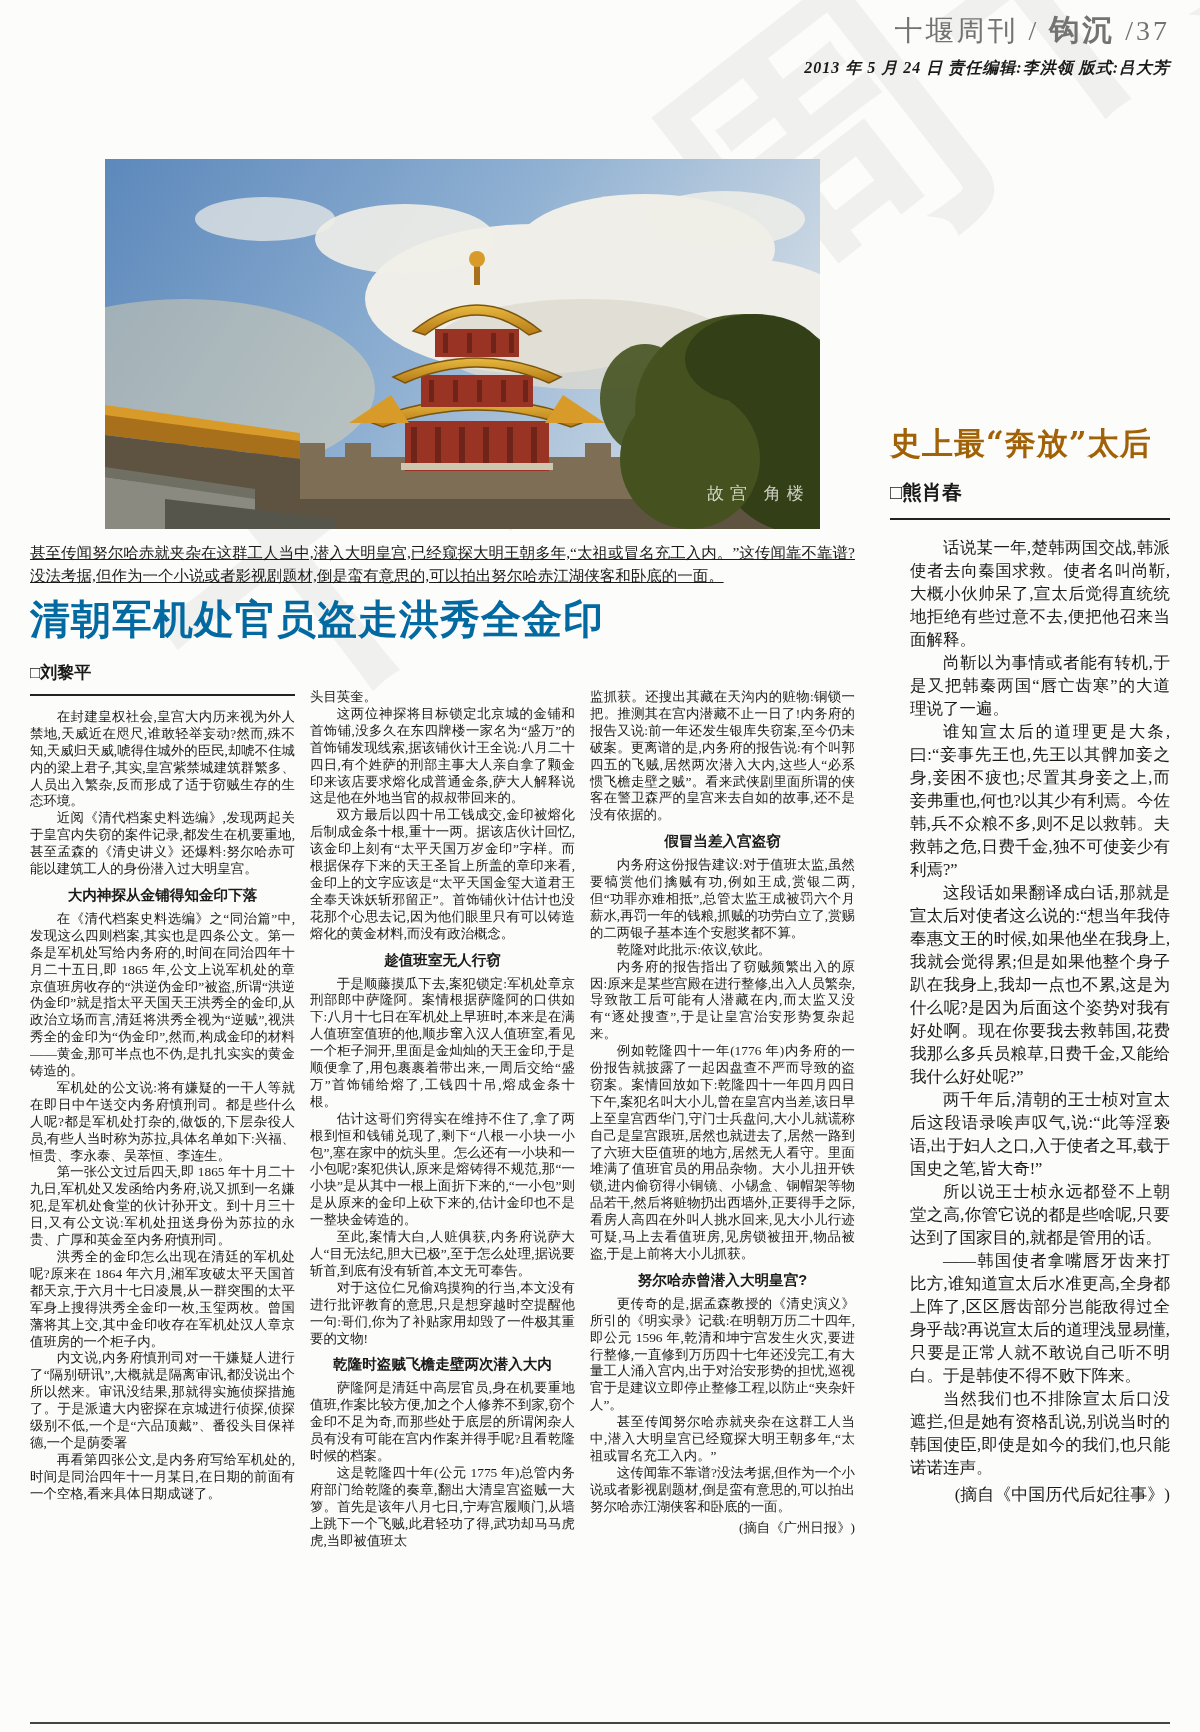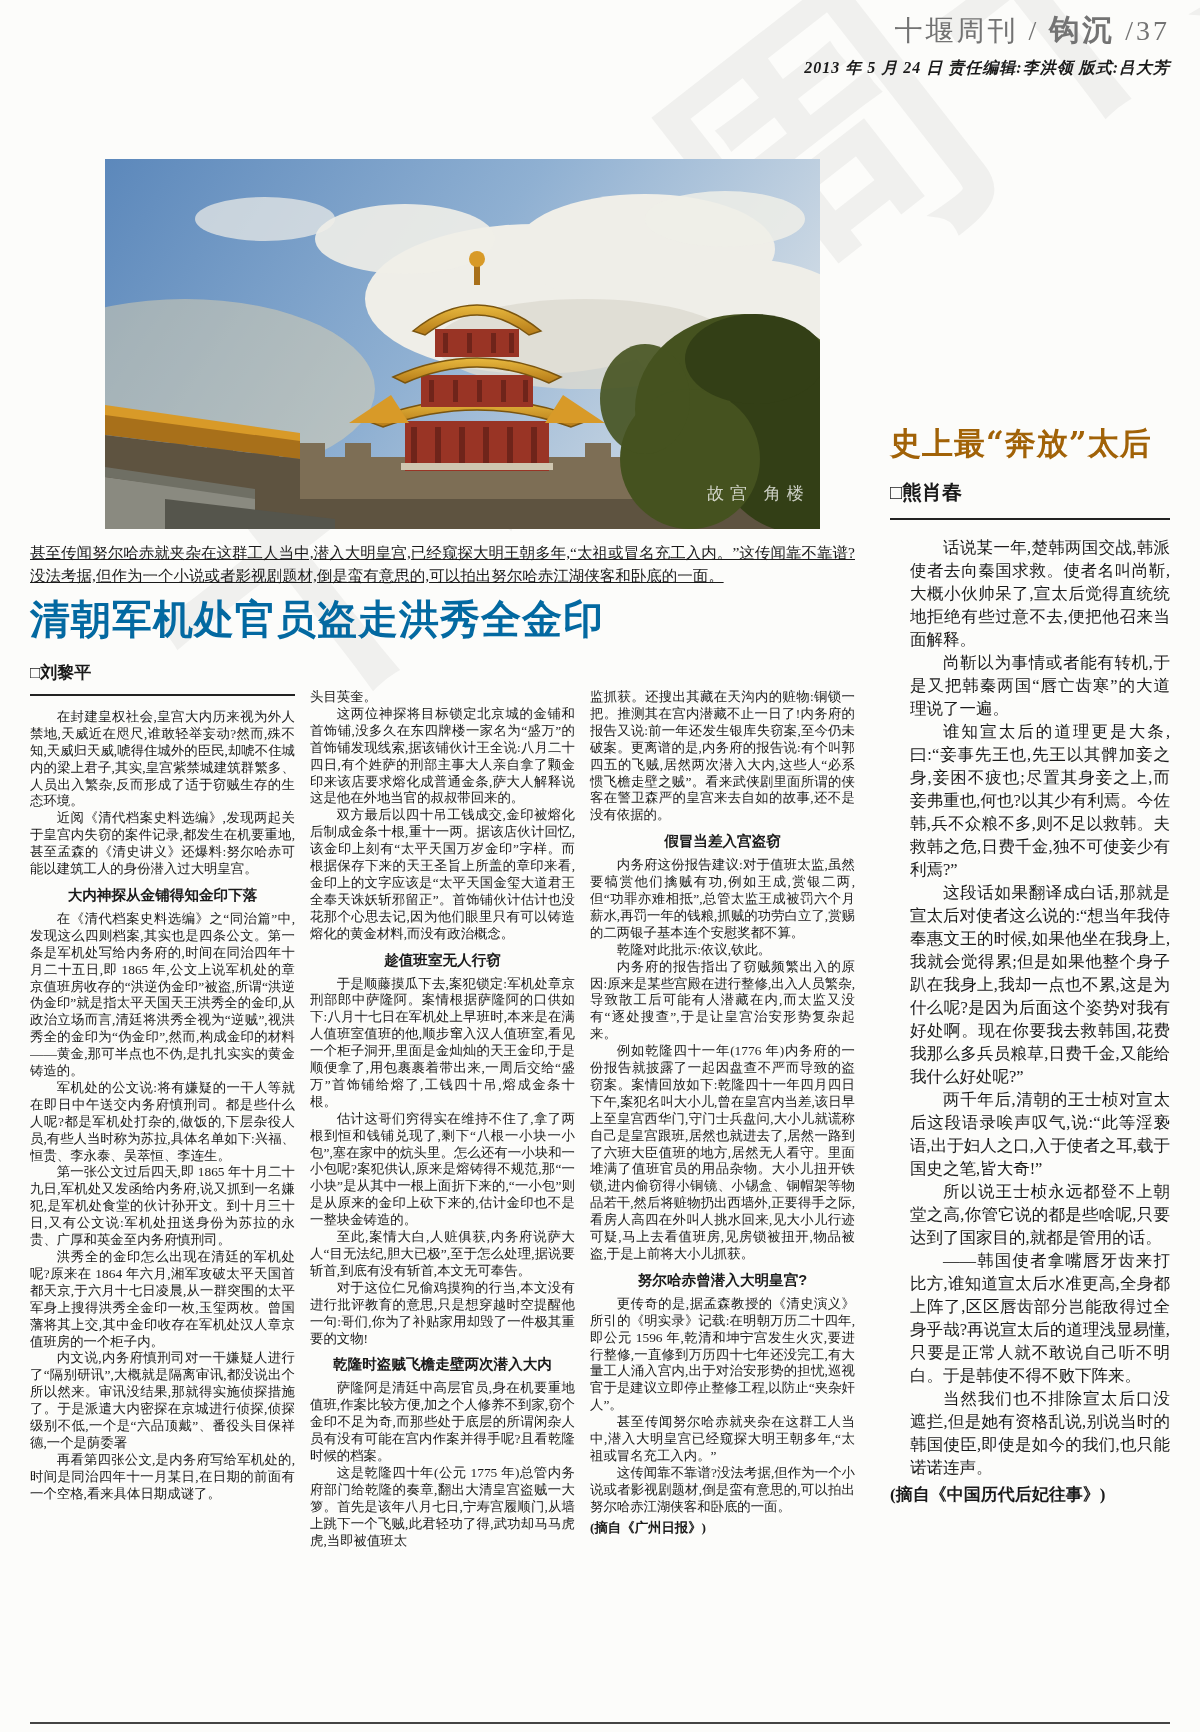--- a/index.html
+++ b/index.html
@@ -49,21 +49,21 @@
   
   .cols { display:flex; gap:15px; margin-top:8px; height:1066px; overflow:hidden; }
   .col { width:269px; font-size:13.4px; line-height:16.9px; text-align:justify; }
   .col.pad-top { padding-top:34px; }
   .col p.para { text-indent:2em; }
   .col p.no-indent { text-indent:0; }
   .subhead {
     text-align:center; font-weight:bold; font-size:14.6px; margin:9px 0 7px 0;
     font-family:"Liberation Sans", sans-serif;
   }
-  .sig { text-align:left; font-weight:bold; margin-top:4px; }
+  .sig { text-align:right; font-weight:normal; margin-top:4px; }
 
   
   .sidebar { width:280px; margin-left:35px; padding-top:344px; }
   .sidebar-title {
     font-size:31px; font-weight:bold; letter-spacing:1px;
     font-family:"DejaVu Serif", serif; color:#a16207;
   }
   .sidebar-byline {
     font-size:20px; font-weight:bold; padding:14px 0 12px 0;
     border-bottom:2px solid #222; margin-bottom:16px;

